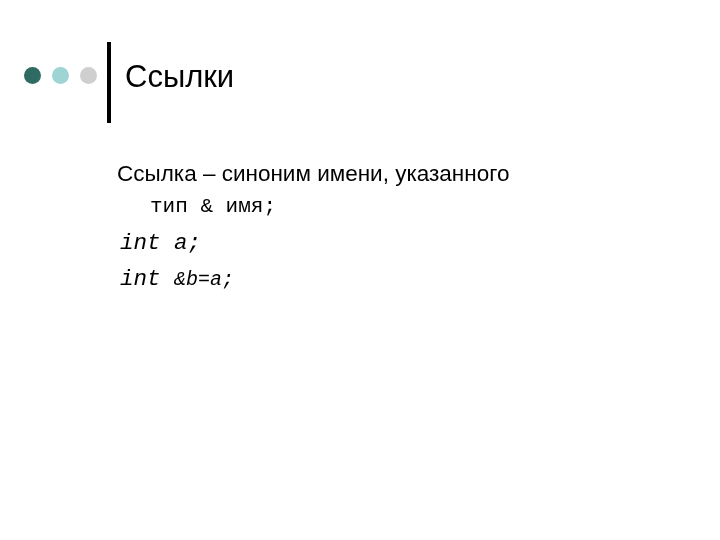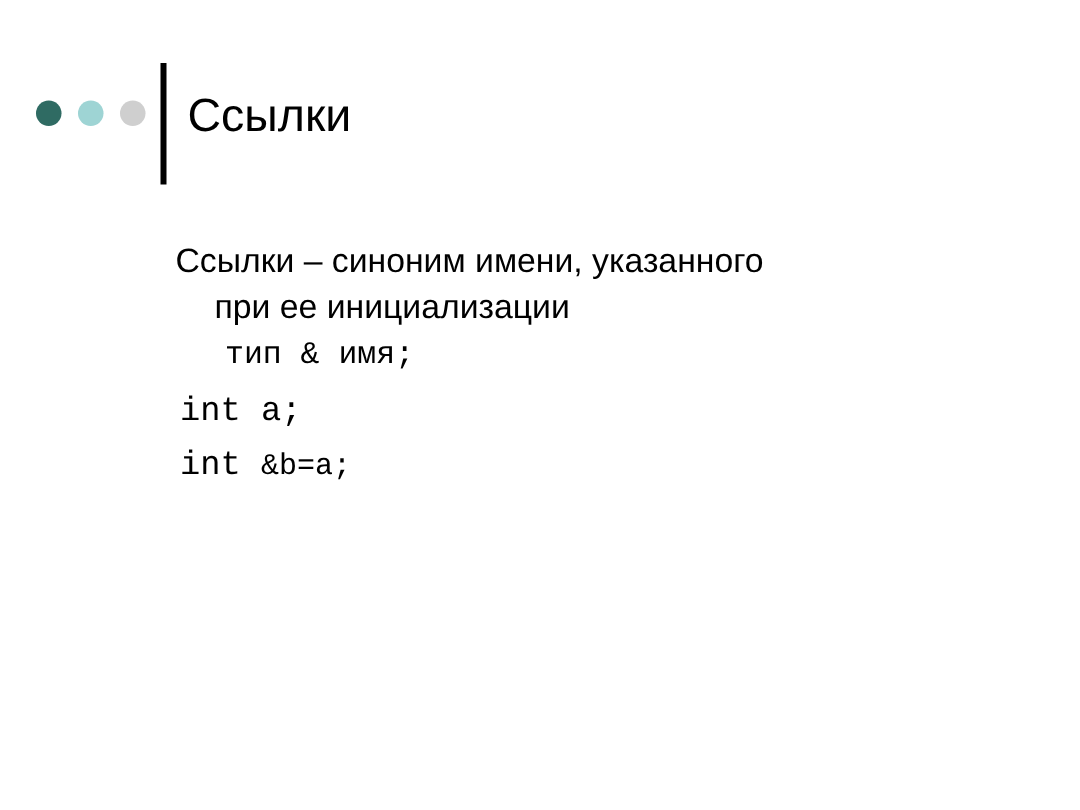--- a/index.html
+++ b/index.html
@@ -94,20 +94,21 @@
   }
   .code.lvl2 {
     font-size: 21px;
     line-height: 36px;
     padding-left: 33px;
   }
   .code.lvl1 {
     font-size: 22.5px;
     line-height: 36px;
     padding-left: 3px;
+    font-style: italic;
   }
   .code .small {
     font-size: 20px;
   }
 </style>
 </head>
 <body>
 
 <div class="slide" style="background: rgb(255, 255, 255);">
 
@@ -117,22 +118,21 @@
     <span class="deco-dot d3" style="background: rgb(207, 207, 207);"></span>
   </div>
 
   <div class="header-rule" style="background: rgb(0, 0, 0);"></div>
 
   <div class="slide-title">Ссылки</div>
 
   <div class="body-block">
 
     <p class="para">
-      <span>Ссылки – синоним имени, указанного</span>
-      <span class="cont">при ее инициализации</span>
+      <span>Ссылка – синоним имени, указанного</span>
     </p>
 
     <p class="code lvl2">тип &amp; имя;</p>
 
     <p class="code lvl1">int a;</p>
 
     <p class="code lvl1"><span>int </span><span class="small">&amp;b=a;</span></p>
 
   </div>
 </div>

